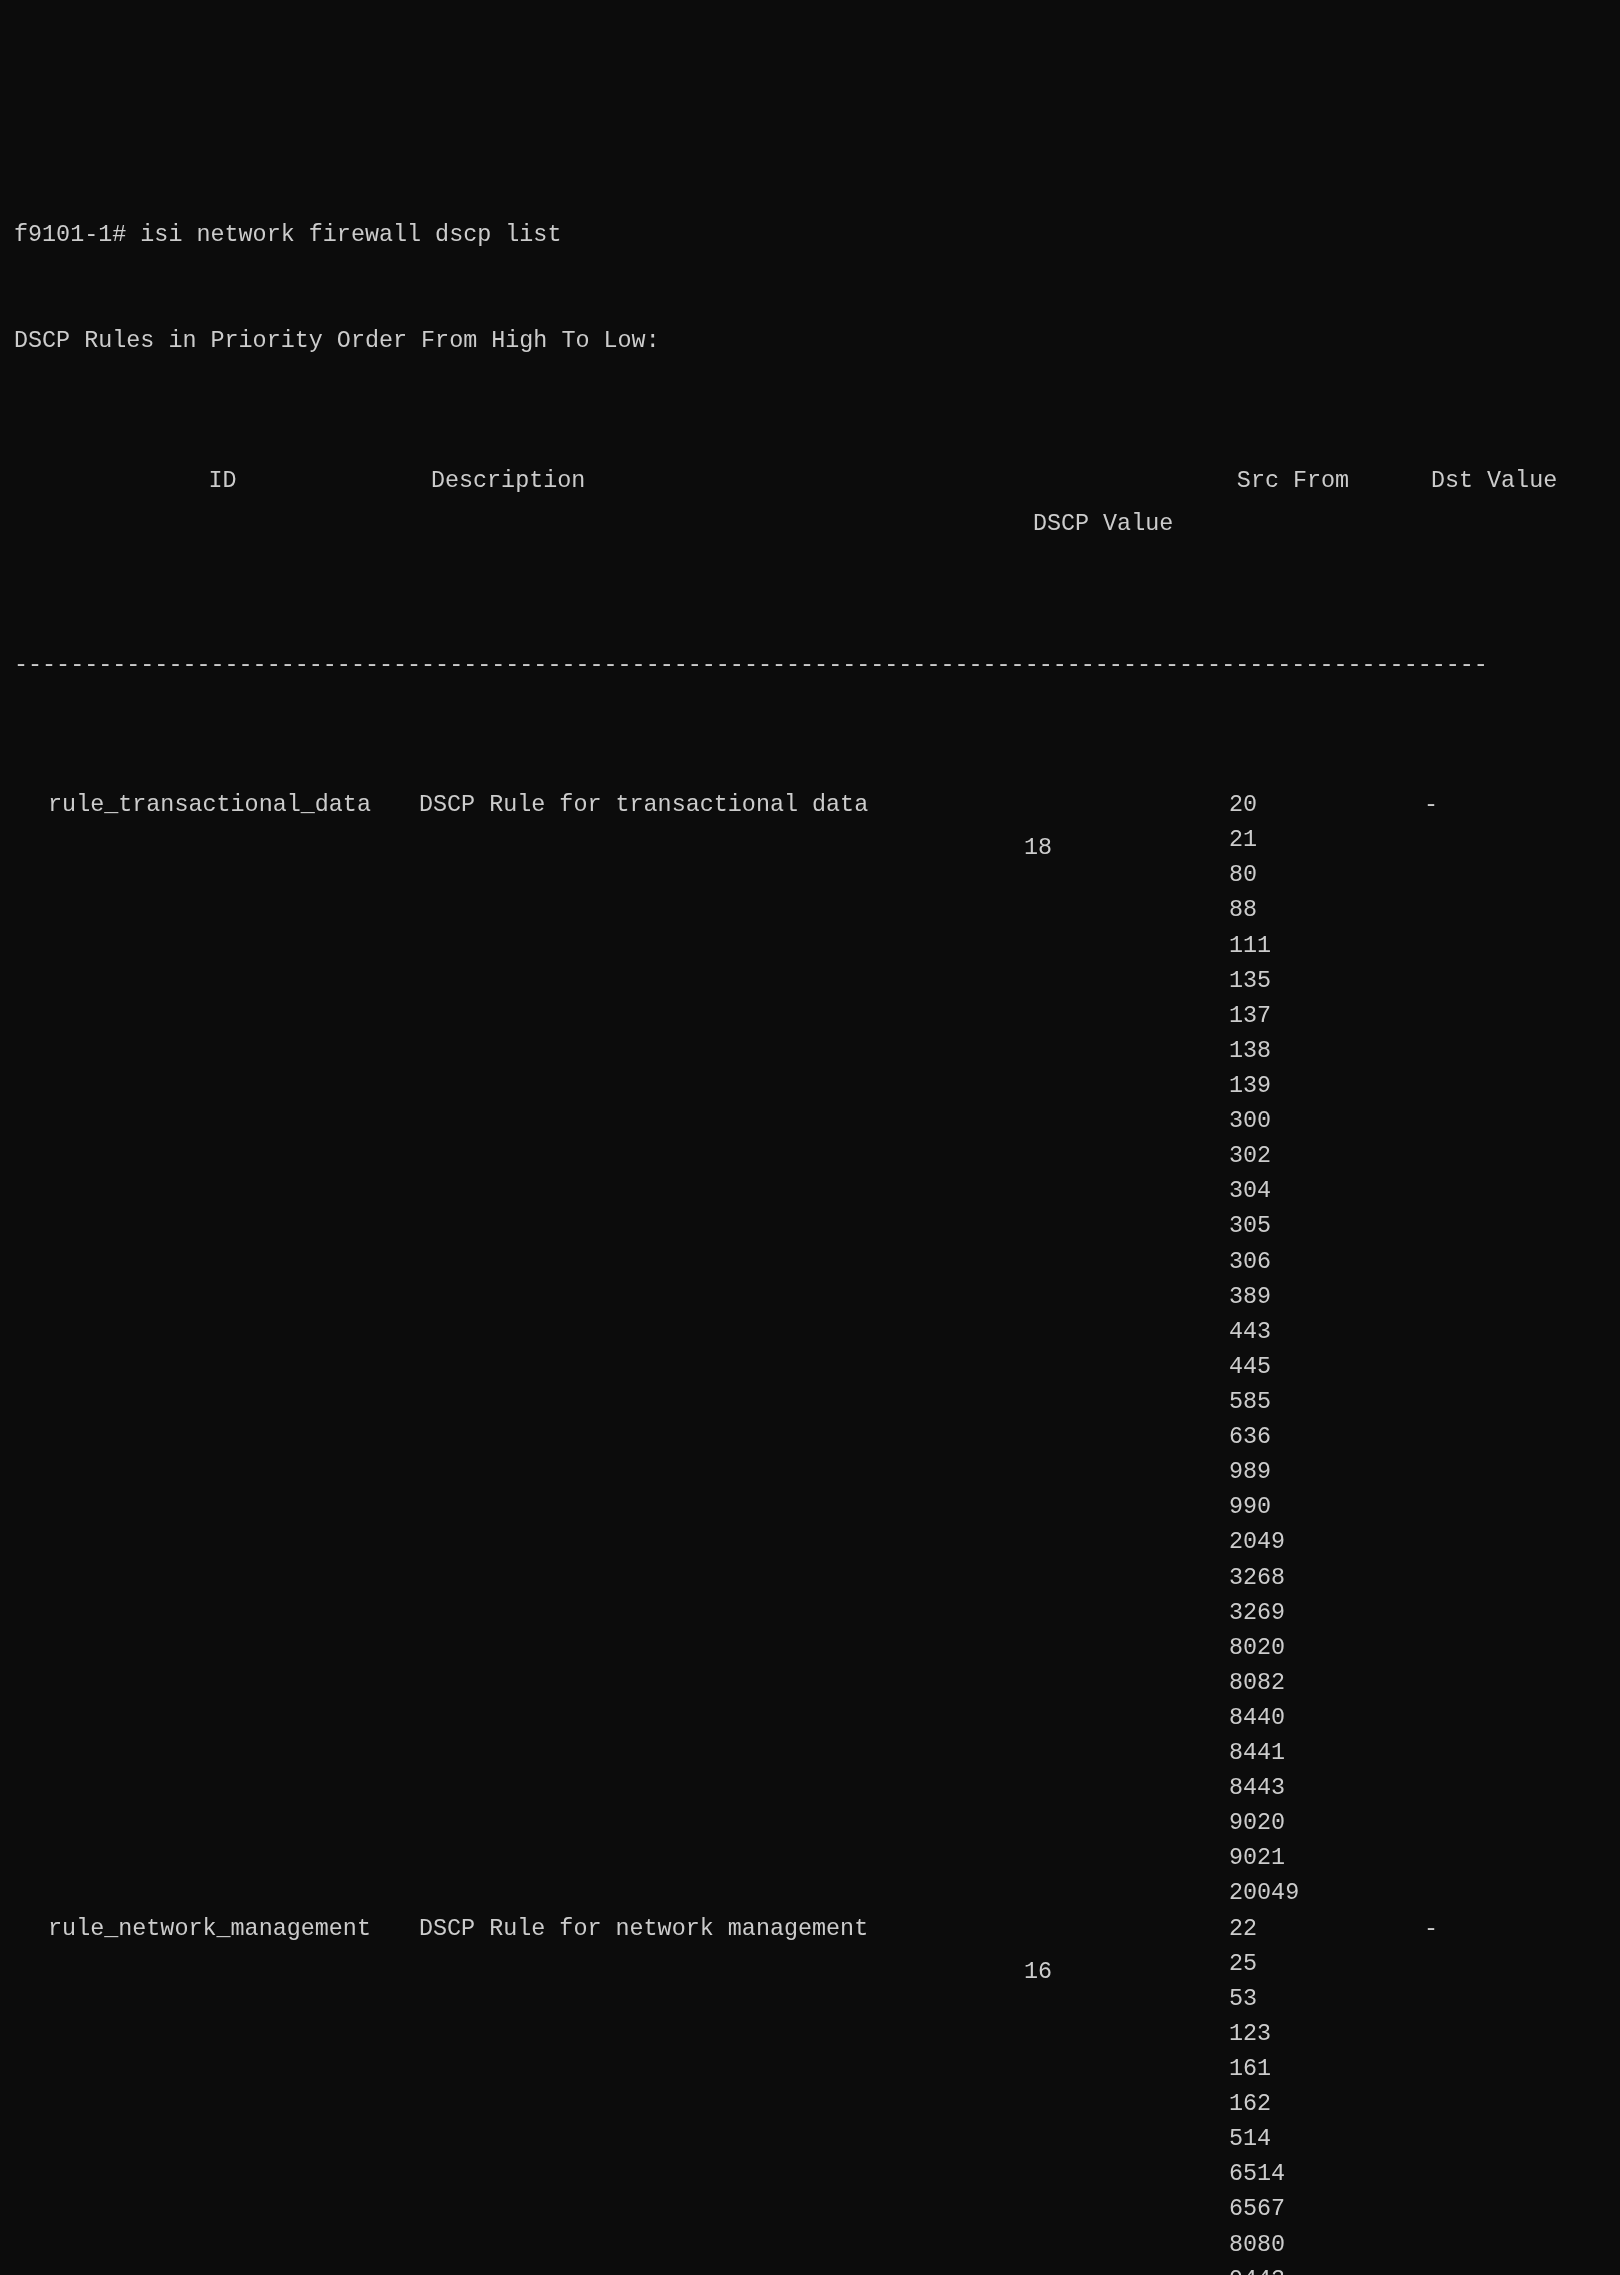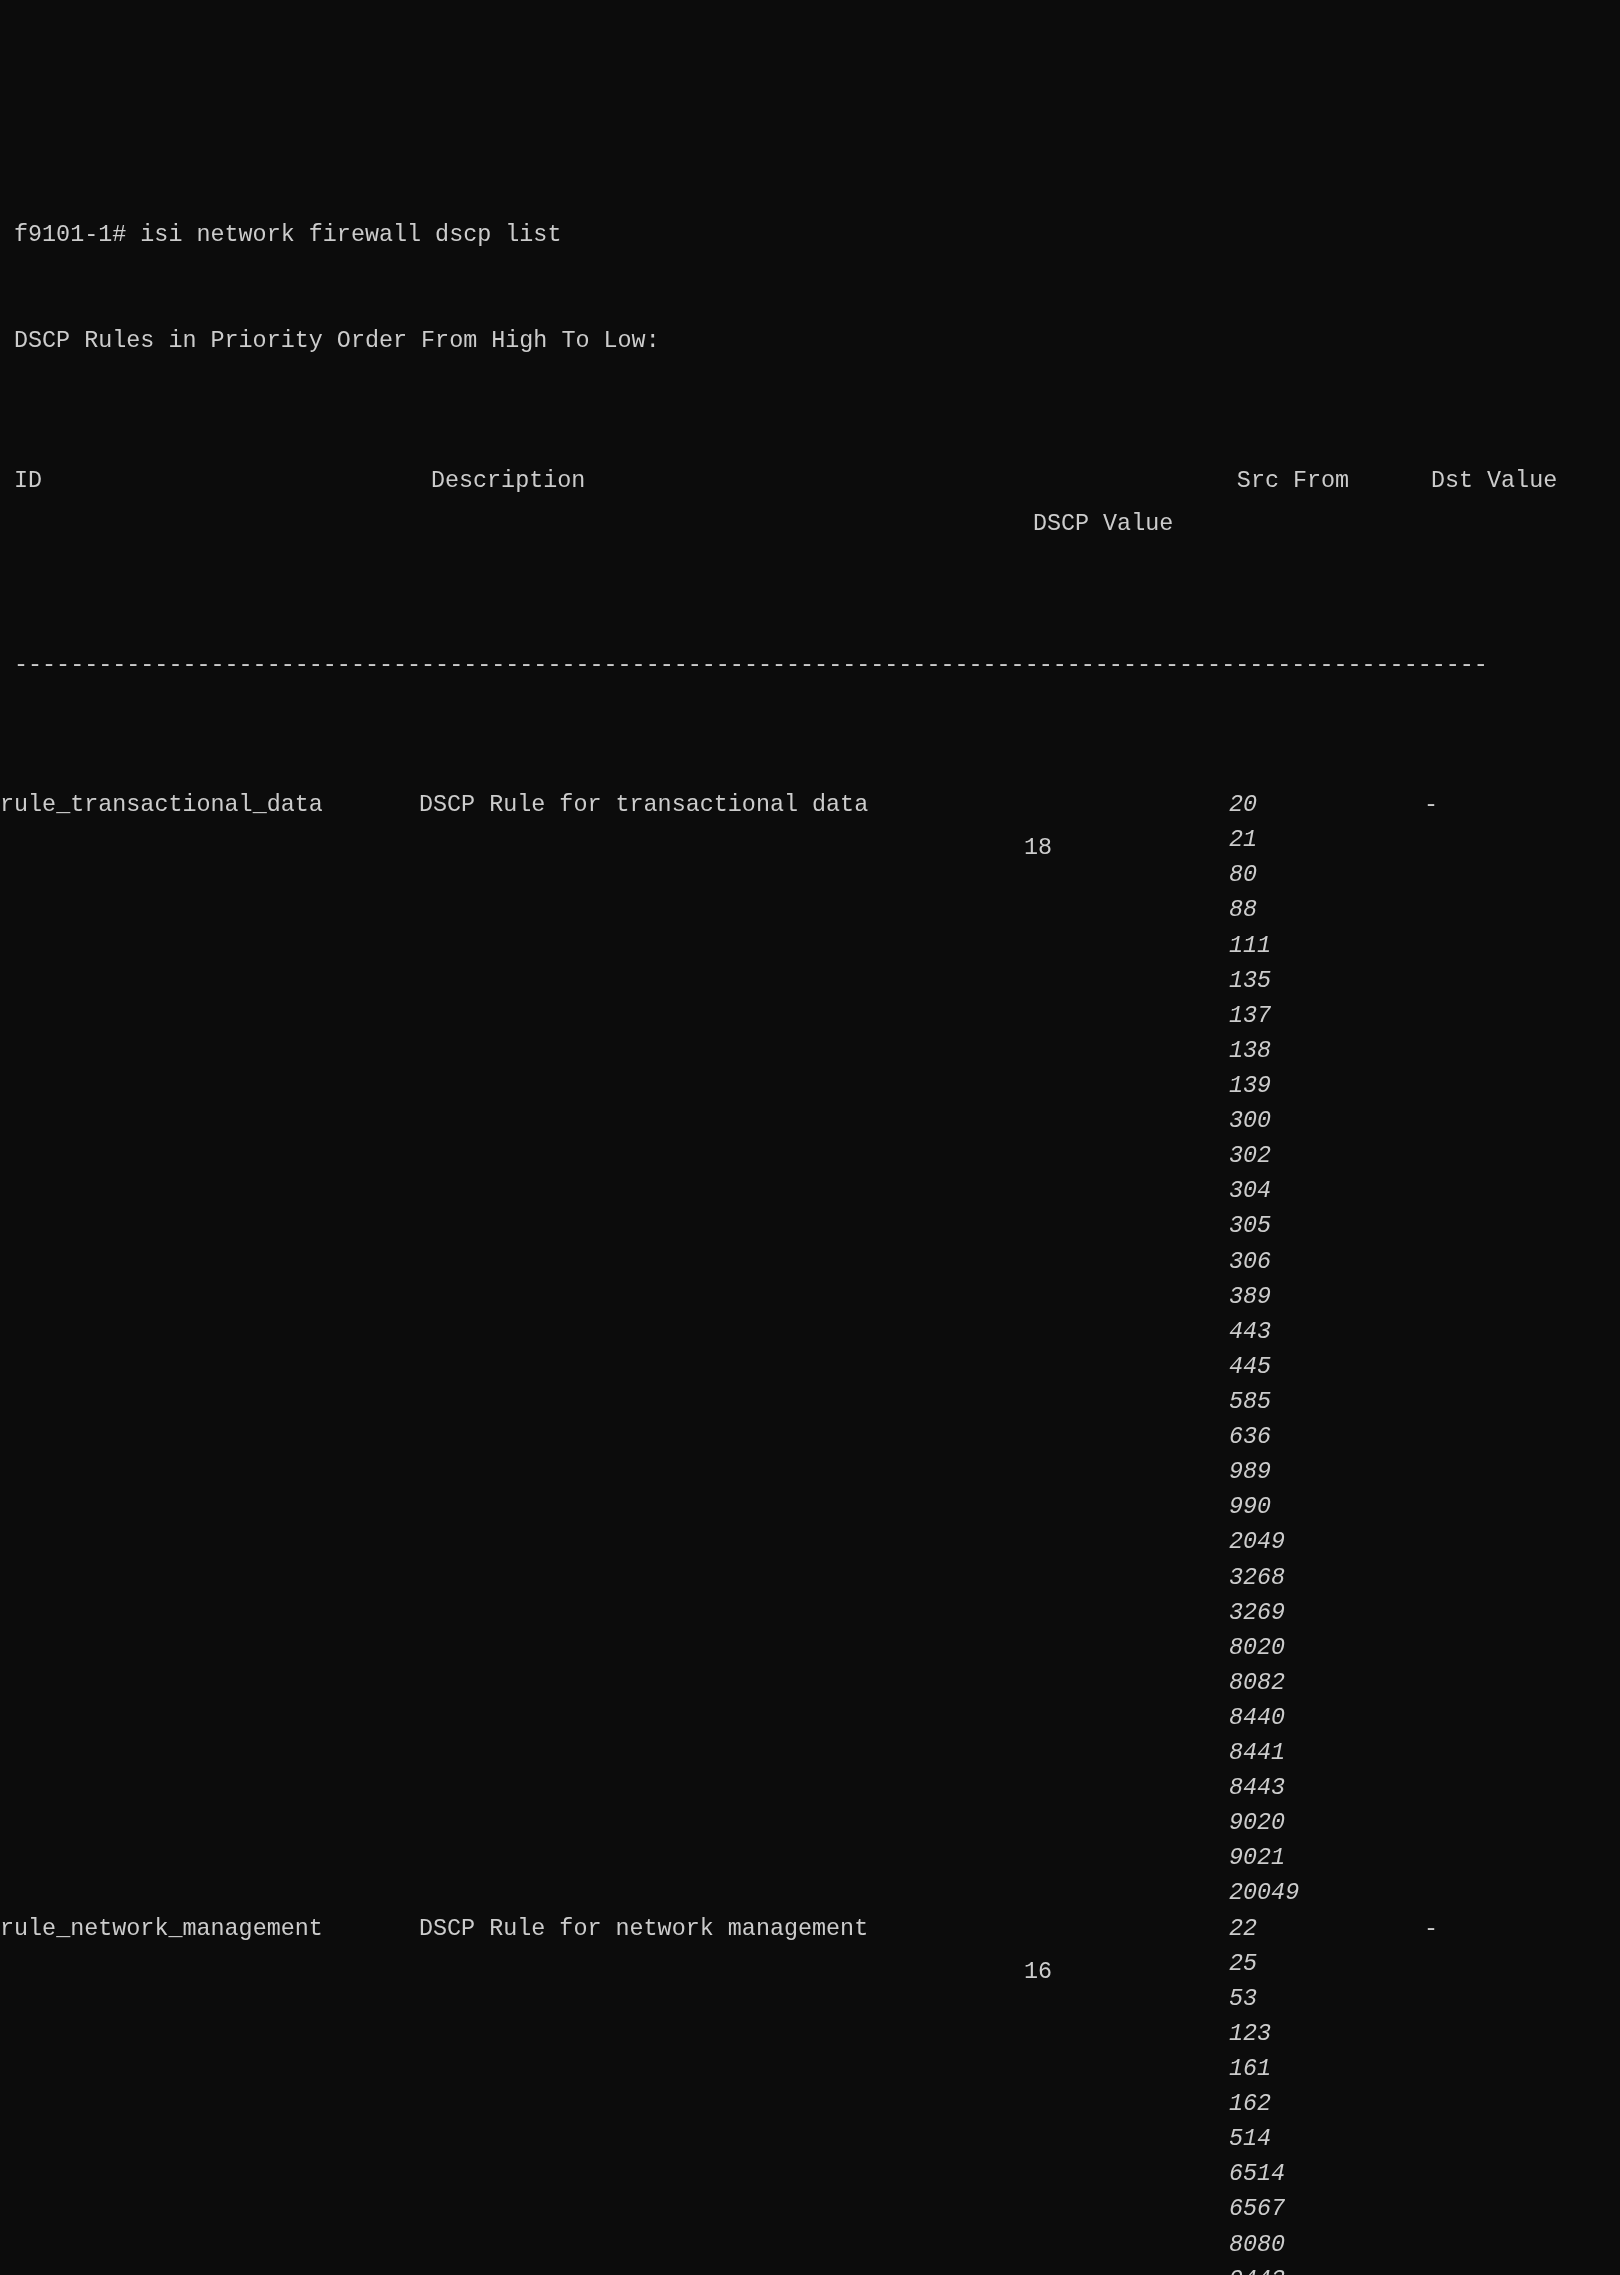--- a/index.html
+++ b/index.html
@@ -25,34 +25,33 @@
       min-height: 35px;
       padding: 0 14px;
     }
     .dashes {
       letter-spacing: 0;
       overflow: hidden;
     }
     .header-line {
       display: flex;
     }
-    .col-id { width: 419px; display: inline-block; }
+    .col-id { width: 419px; display: inline-block; text-align: center; }
     .col-desc { width: 605px; display: inline-block; }
     .col-dscp { width: 205px; display: inline-block; margin-top: 43px; }
     .col-src { width: 195px; display: inline-block; }
     .col-dst { width: 176px; display: inline-block; }
     
     .row-container {
       display: flex;
       align-items: flex-start;
     }
     .port-list {
       display: flex;
       flex-direction: column;
-      font-style: italic;
     }
     .port-item {
       min-height: 35px;
     }
   </style>
 </head>
 <body>
 
 
 

